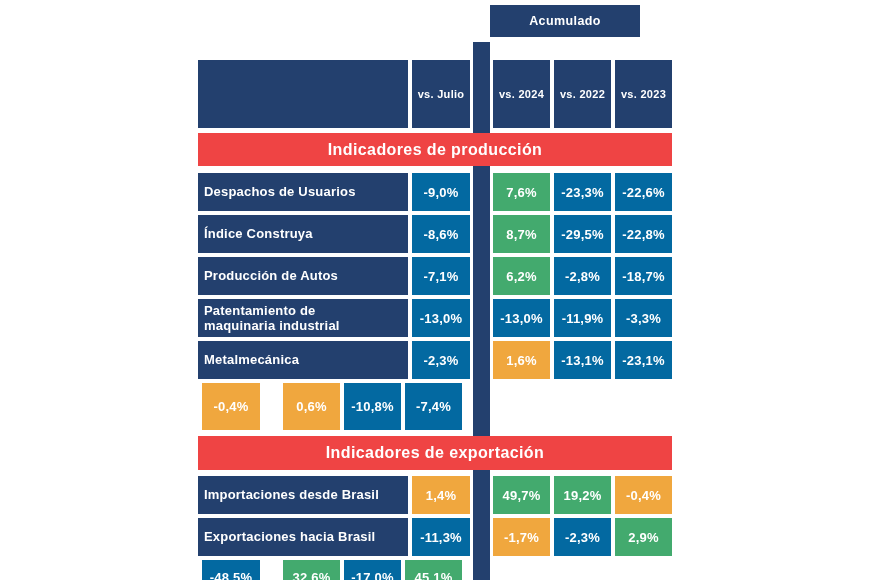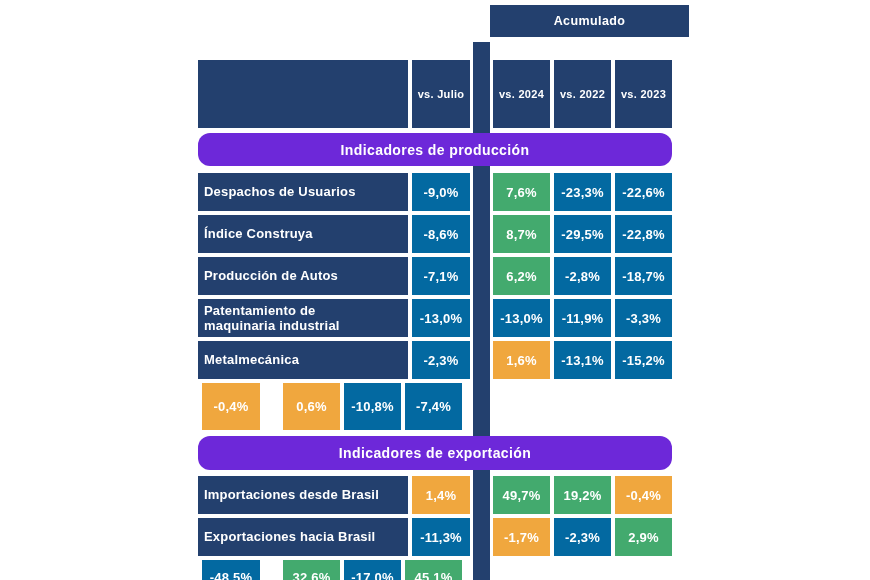--- a/index.html
+++ b/index.html
@@ -3,21 +3,21 @@
 <meta charset="utf-8">
 <style>
   html,body { margin:0; padding:0; background:#ffffff; }
   .canvas {
     position:relative; width:870px; height:580px; background:#ffffff;
     font-family:"Liberation Sans", sans-serif; font-weight:700; color:#ffffff;
     overflow:hidden;
   }
   .navy { background:#23406E; }
   .acumulado {
-    position:absolute; left:490px; top:5px; width:199px; height:32px;
+    position:absolute; left:490px; top:5px; width:150px; height:32px;
     display:flex; align-items:center; justify-content:center;
     font-size:12.5px; letter-spacing:.4px;
   }
   .spine { position:absolute; left:473px; top:42px; width:17px; height:538px; }
   .table { position:absolute; left:198px; top:60px; width:474px; }
   .row { display:flex; }
   .cell { display:flex; align-items:center; box-sizing:border-box; }
   .label-cell {
     width:210px; padding:2px 10px 2px 6px; font-size:13px; line-height:1.16;
     white-space:pre-line; letter-spacing:.2px; background:#23406E;
@@ -28,21 +28,21 @@
   .acc { width:57px; flex:none; }
   .val { justify-content:center; font-size:13px; letter-spacing:.2px; }
   .val[data-color="red"]    { background:#0369a1; }
   .val[data-color="green"]  { background:#43AA6E; }
   .val[data-color="orange"] { background:#F0A73E; }
   .head-cell { justify-content:center; font-size:11px; letter-spacing:.3px; background:#23406E; }
   .header-row { height:68px; margin-bottom:5px; }
   .header-label-box { width:210px; background:#23406E; }
   .section {
     height:33px; margin-bottom:7px; display:flex; align-items:center; justify-content:center;
-    font-size:14px; letter-spacing:.4px; background:#6d28d9;border-radius:12px;
+    font-size:16px; letter-spacing:.4px; background:#ef4444;
   }
   .section.second { height:34px; margin-bottom:6px; }
   .r38 { height:38px; margin-bottom:4px; }
   .r47 { height:47px; margin-bottom:6px; }
   .r34 { height:34px; margin-bottom:0; }
   .bottom-strip { height:4px; background:#23406E; }
 </style>
 </head>
 <body>
 
@@ -119,21 +119,21 @@
 
     <div class="row r38">
       <div class="cell label-cell">Metalmecánica</div>
       <div class="gap4"></div>
       <div class="cell val julio" data-color="red">-2,3%</div>
       <div class="spacer-spine"></div>
       <div class="cell val acc" data-color="orange">1,6%</div>
       <div class="gap4"></div>
       <div class="cell val acc" data-color="red">-13,1%</div>
       <div class="gap4"></div>
-      <div class="cell val acc" data-color="red">-15,2%</div>
+      <div class="cell val acc" data-color="red">-23,1%</div>
     </div>
 
     <div class="row r47">
       <div class="gap4"></div>
       <div class="cell val julio" data-color="orange">-0,4%</div>
       <div class="spacer-spine"></div>
       <div class="cell val acc" data-color="orange">0,6%</div>
       <div class="gap4"></div>
       <div class="cell val acc" data-color="red">-10,8%</div>
       <div class="gap4"></div>

